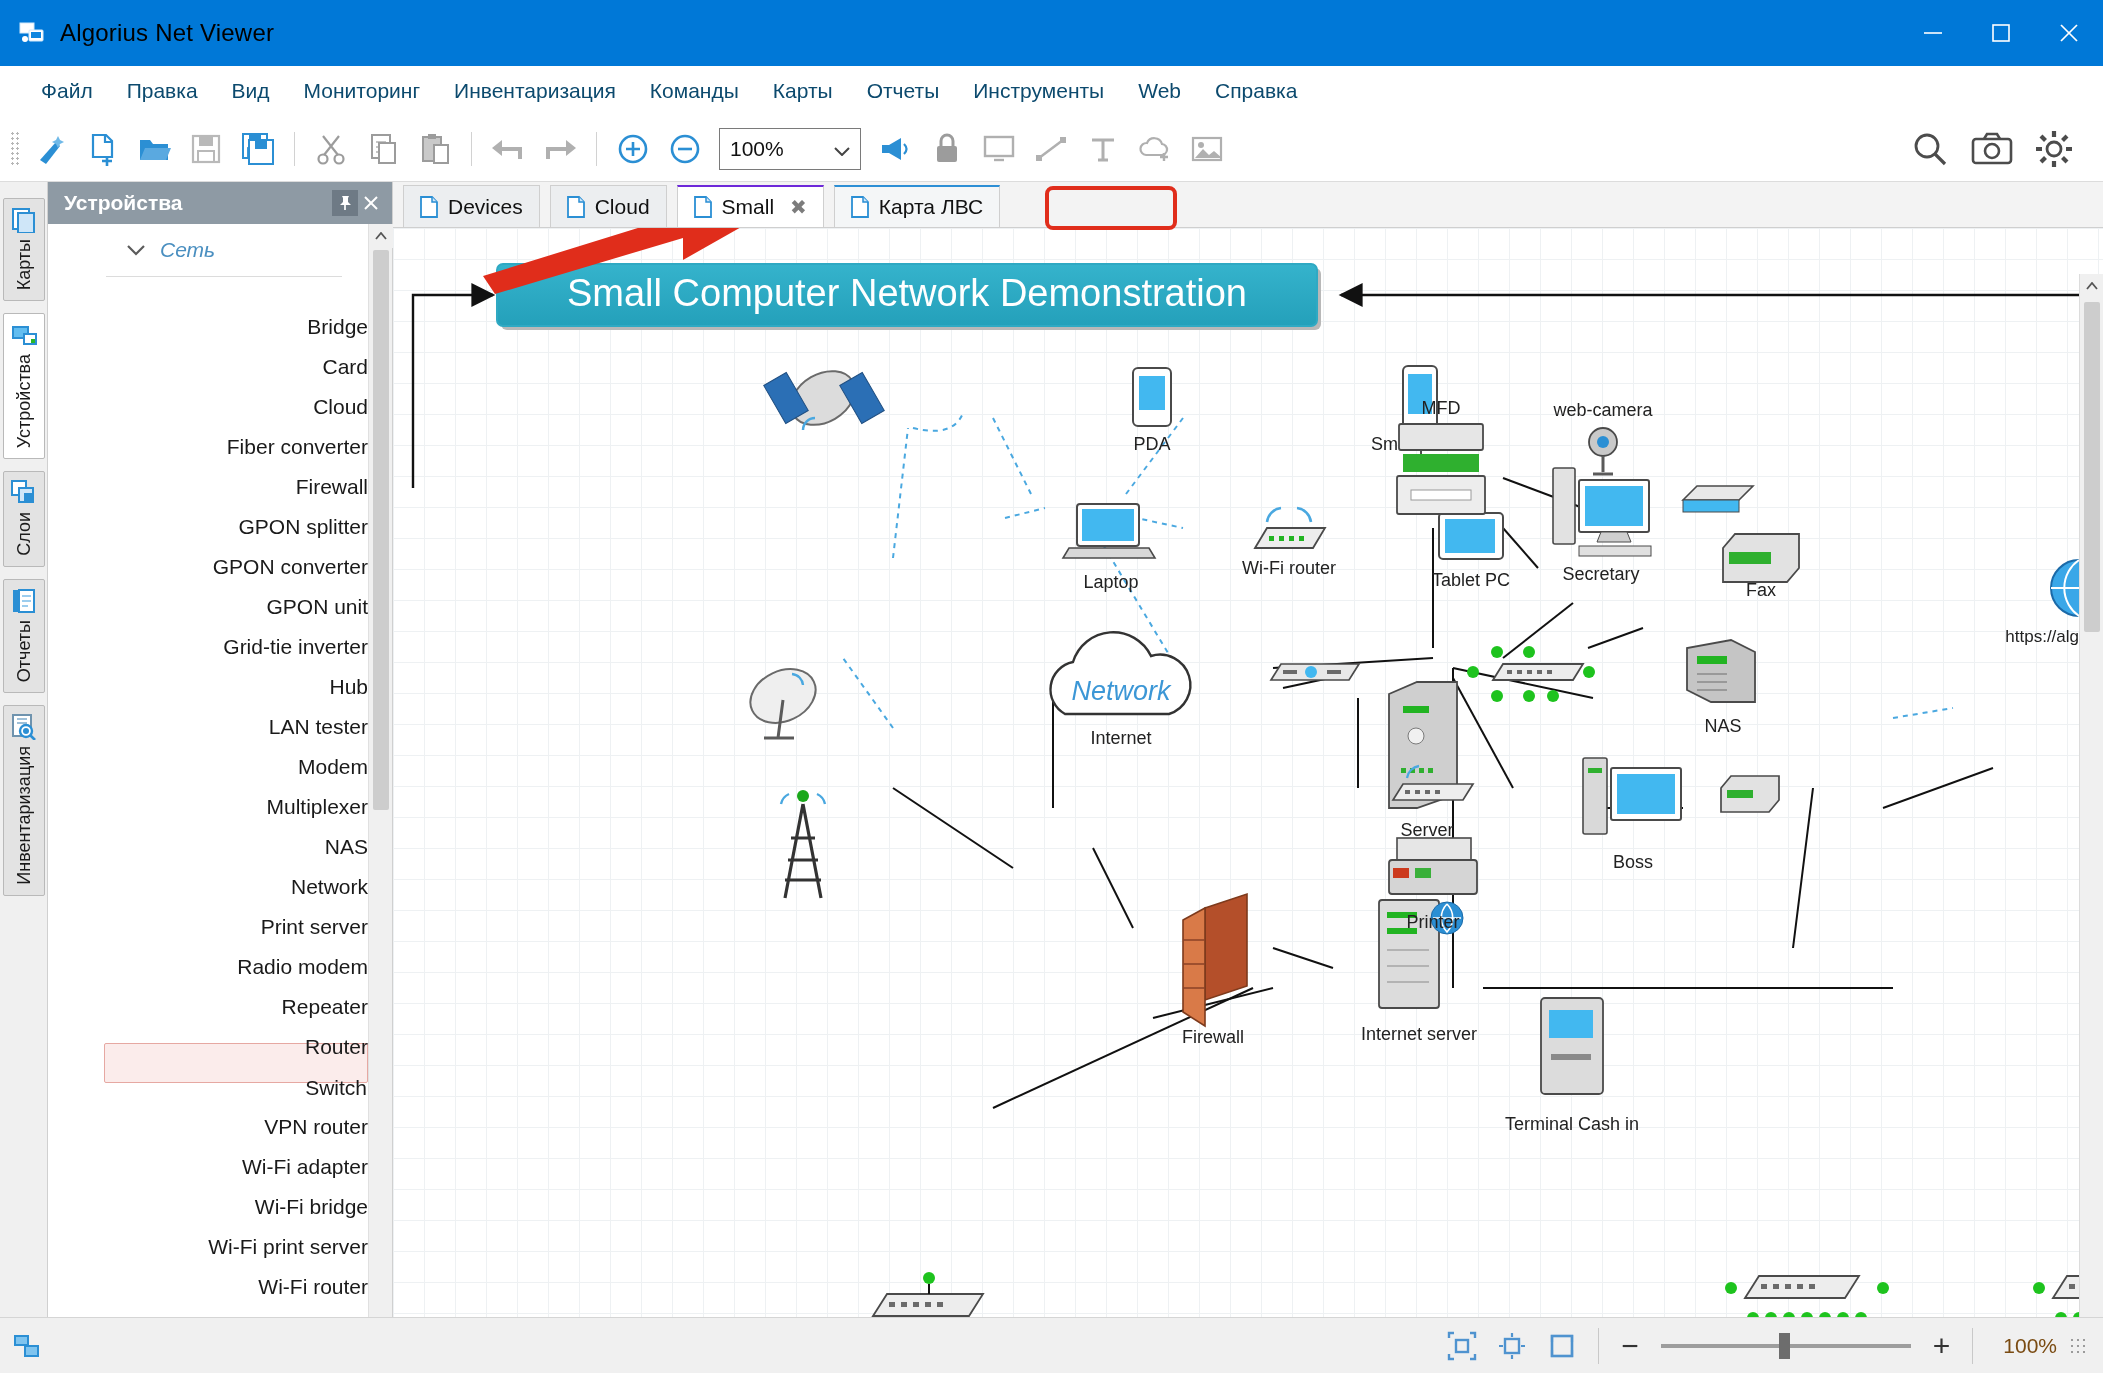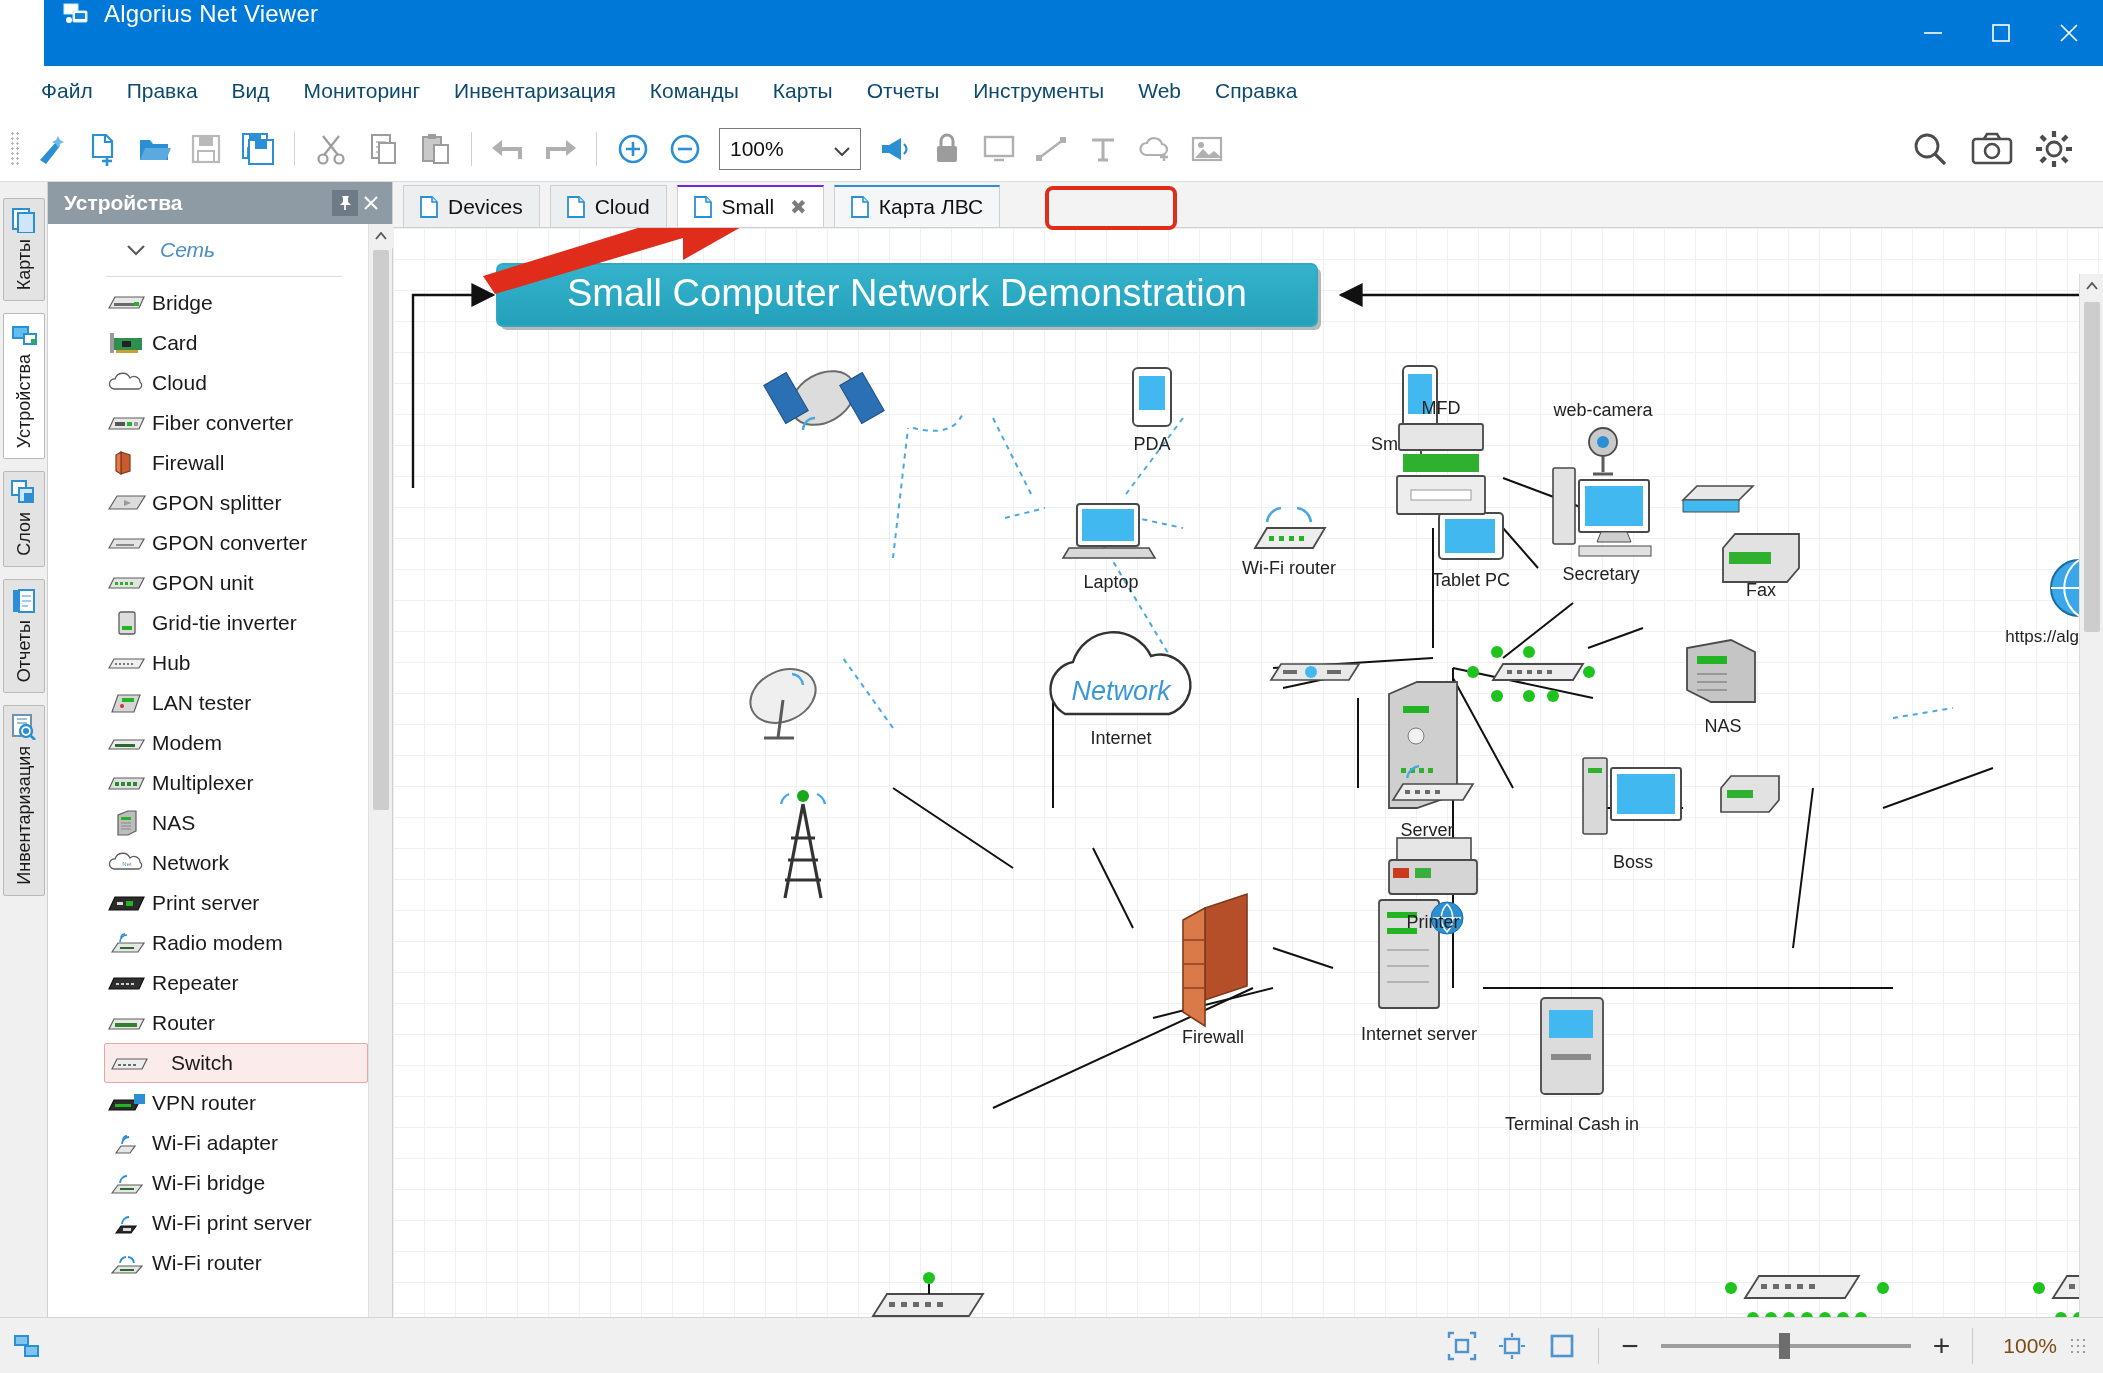--- a/index.html
+++ b/index.html
@@ -1,20 +1,20 @@
 <!DOCTYPE html>
 <html><head>
 <meta charset="utf-8">
 <style>
   * { box-sizing: border-box; margin:0; padding:0; }
   html,body { width:2103px; height:1373px; overflow:hidden; }
   body { font-family:"Liberation Sans", sans-serif; font-size:19px; background:#ffffff; color:#111; }
 
   
-  #titlebar { height:66px; background:#0078d7; display:flex; color:#ffffff;margin-left:44px; }
+  #titlebar { height:66px; background:#0078d7; display:flex; align-items:center; color:#000000; }
   #titlebar .app-icon { margin-left:18px; margin-right:14px; display:flex; }
   #titlebar .title { font-size:24px; letter-spacing:.2px; }
   #titlebar .wbtns { margin-left:auto; display:flex; height:100%; }
   #titlebar .wbtn { width:68px; height:66px; display:flex; align-items:center; justify-content:center; }
 
   
   #menubar { height:50px; background:#fff; display:flex; align-items:center; padding-left:24px; }
   #menubar .mi { padding:6px 17px; font-size:21px; color:#0c4a6e; white-space:nowrap; }
 
   
@@ -43,21 +43,21 @@
   #devhdr { height:42px; background:#8e9aa4; color:#fff; display:flex; align-items:center; padding:0 8px 0 16px; }
   #devhdr .t { font-size:21px; font-weight:bold; flex:1; }
   #devhdr .hb { width:26px; height:26px; display:flex; align-items:center; justify-content:center; color:#fff; }
   #devhdr .hb.pin { background:#6e7a85; }
   #devbody { flex:1; display:flex; }
   #devlist { flex:1; overflow:hidden; }
   .grp { display:flex; align-items:center; height:52px; padding-left:60px; position:relative;font-style:italic; }
   .grp .chev { position:absolute; left:78px; }
   .grp .gname { margin-left:52px; color:#4a8fc0; font-size:21px; }
   .grpline { height:1px; background:#dcdcdc; margin:0 26px 6px 58px; }
-  .dev { display:flex; align-items:center; height:40px; padding-left:58px; gap:4px; }
+  .dev { display:flex; align-items:flex-end; height:40px; padding-left:58px; gap:32px;flex-direction:column; }
   .dev .lbl { font-size:21px; color:#1a1a1a; }
   .dev.sel { background:#fbeceb; border:1px solid #e6a8a2; margin-left:56px; padding-left:2px; border-radius:2px;}
   #devscroll { width:24px; background:#f0f0f0; border-left:1px solid #e0e0e0; display:flex; flex-direction:column; align-items:center; }
   .sbbtn { width:24px; height:24px; display:flex; align-items:center; justify-content:center; background:#f0f0f0;}
   .sbthumb { width:16px; background:#cdcdcd; margin:2px 0; border-radius:2px;}
 
   
   #main { flex:1; display:flex; flex-direction:column; background:#fff; position:relative; }
   #tabstrip { height:46px; background:#f3f3f3; display:flex; align-items:flex-end; padding-left:10px; border-bottom:1px solid #cfcfcf; position:relative; z-index:6;}
   .tab { height:42px; display:flex; align-items:center; gap:10px; padding:0 16px; background:#eceef0;

